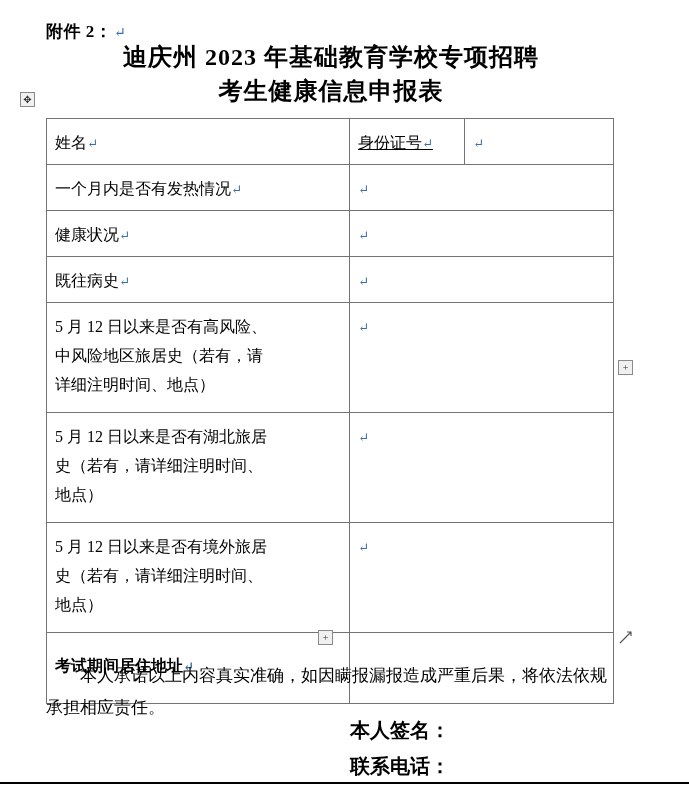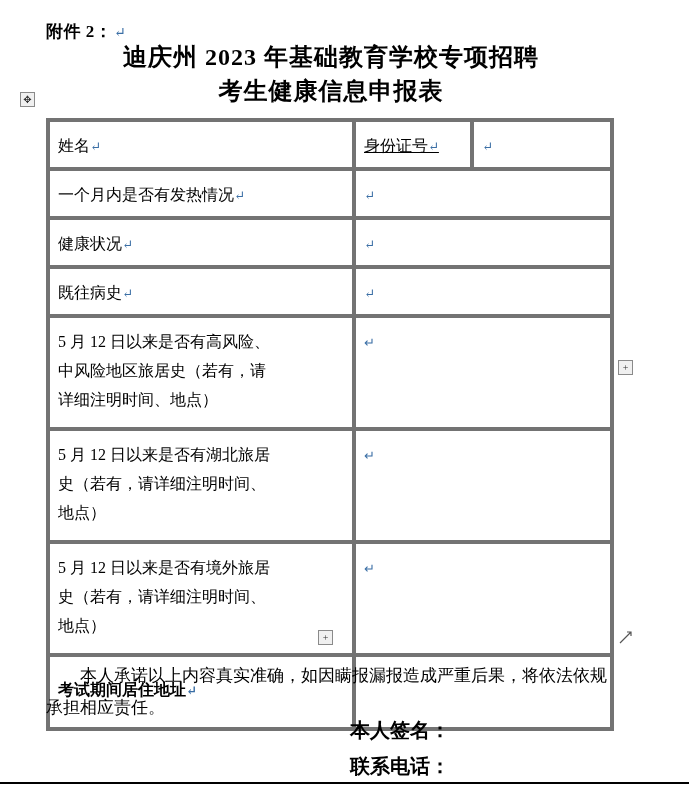--- a/index.html
+++ b/index.html
@@ -54,31 +54,31 @@
   
   table.form {
     position: absolute;
     left: 46px;
     top: 118px;
     width: 568px;
     border-collapse: collapse;
     table-layout: fixed;
   }
   table.form td {
-    border: 4px solid #737373;
+    border: 1px solid #737373;
     vertical-align: top;
     font-size: 16px;
     line-height: 29px;
     padding: 9px 6px 6px 8px;
     margin-top: 12px;
   }
   td.label-cell { width: 288px; }
   td.mid-cell   { width: 100px; text-decoration: underline; }
   td.value-cell { }
-  td.tall-3  { height: 94px; font-family: Liberation Serif, serif; }
+  td.tall-3  { height: 94px; }
   td.row-h   { height: 30px; }
   td.bold { font-weight: bold; border-radius: 11px; }
   .cellmark {
     color: #3a6ea5;
     font-size: 13px;
   }
 
   
   .promise {
     position: absolute;

